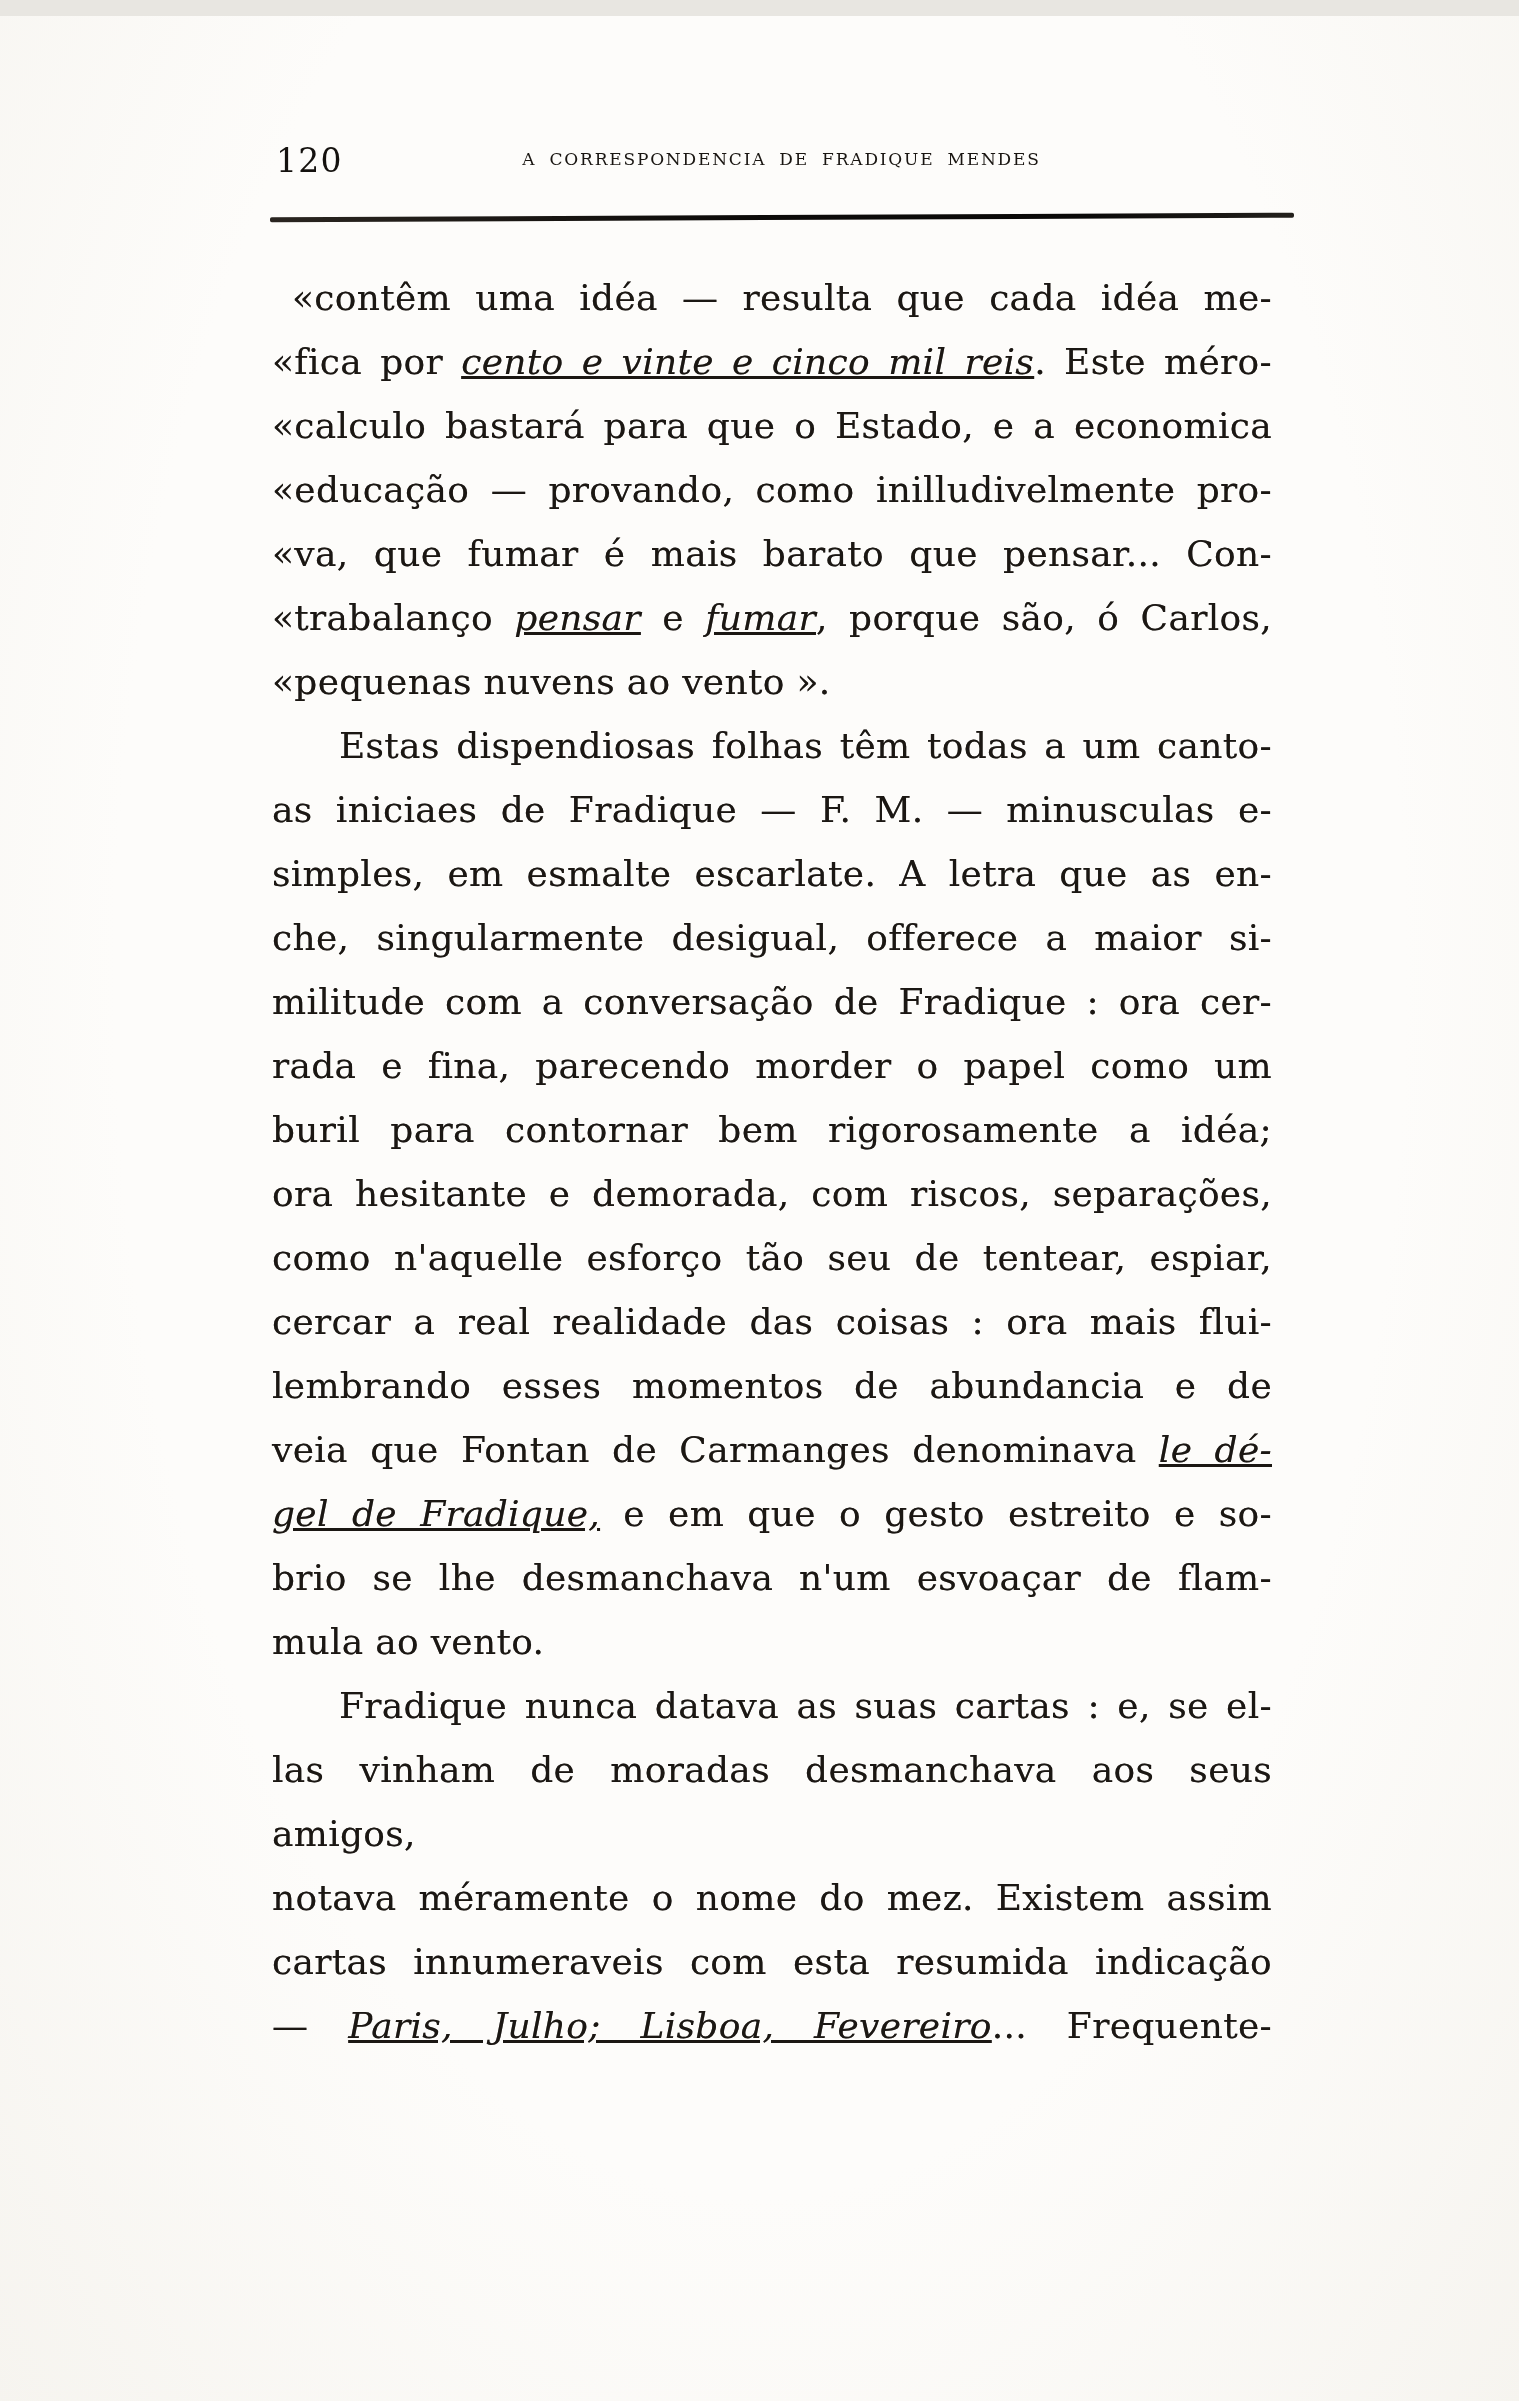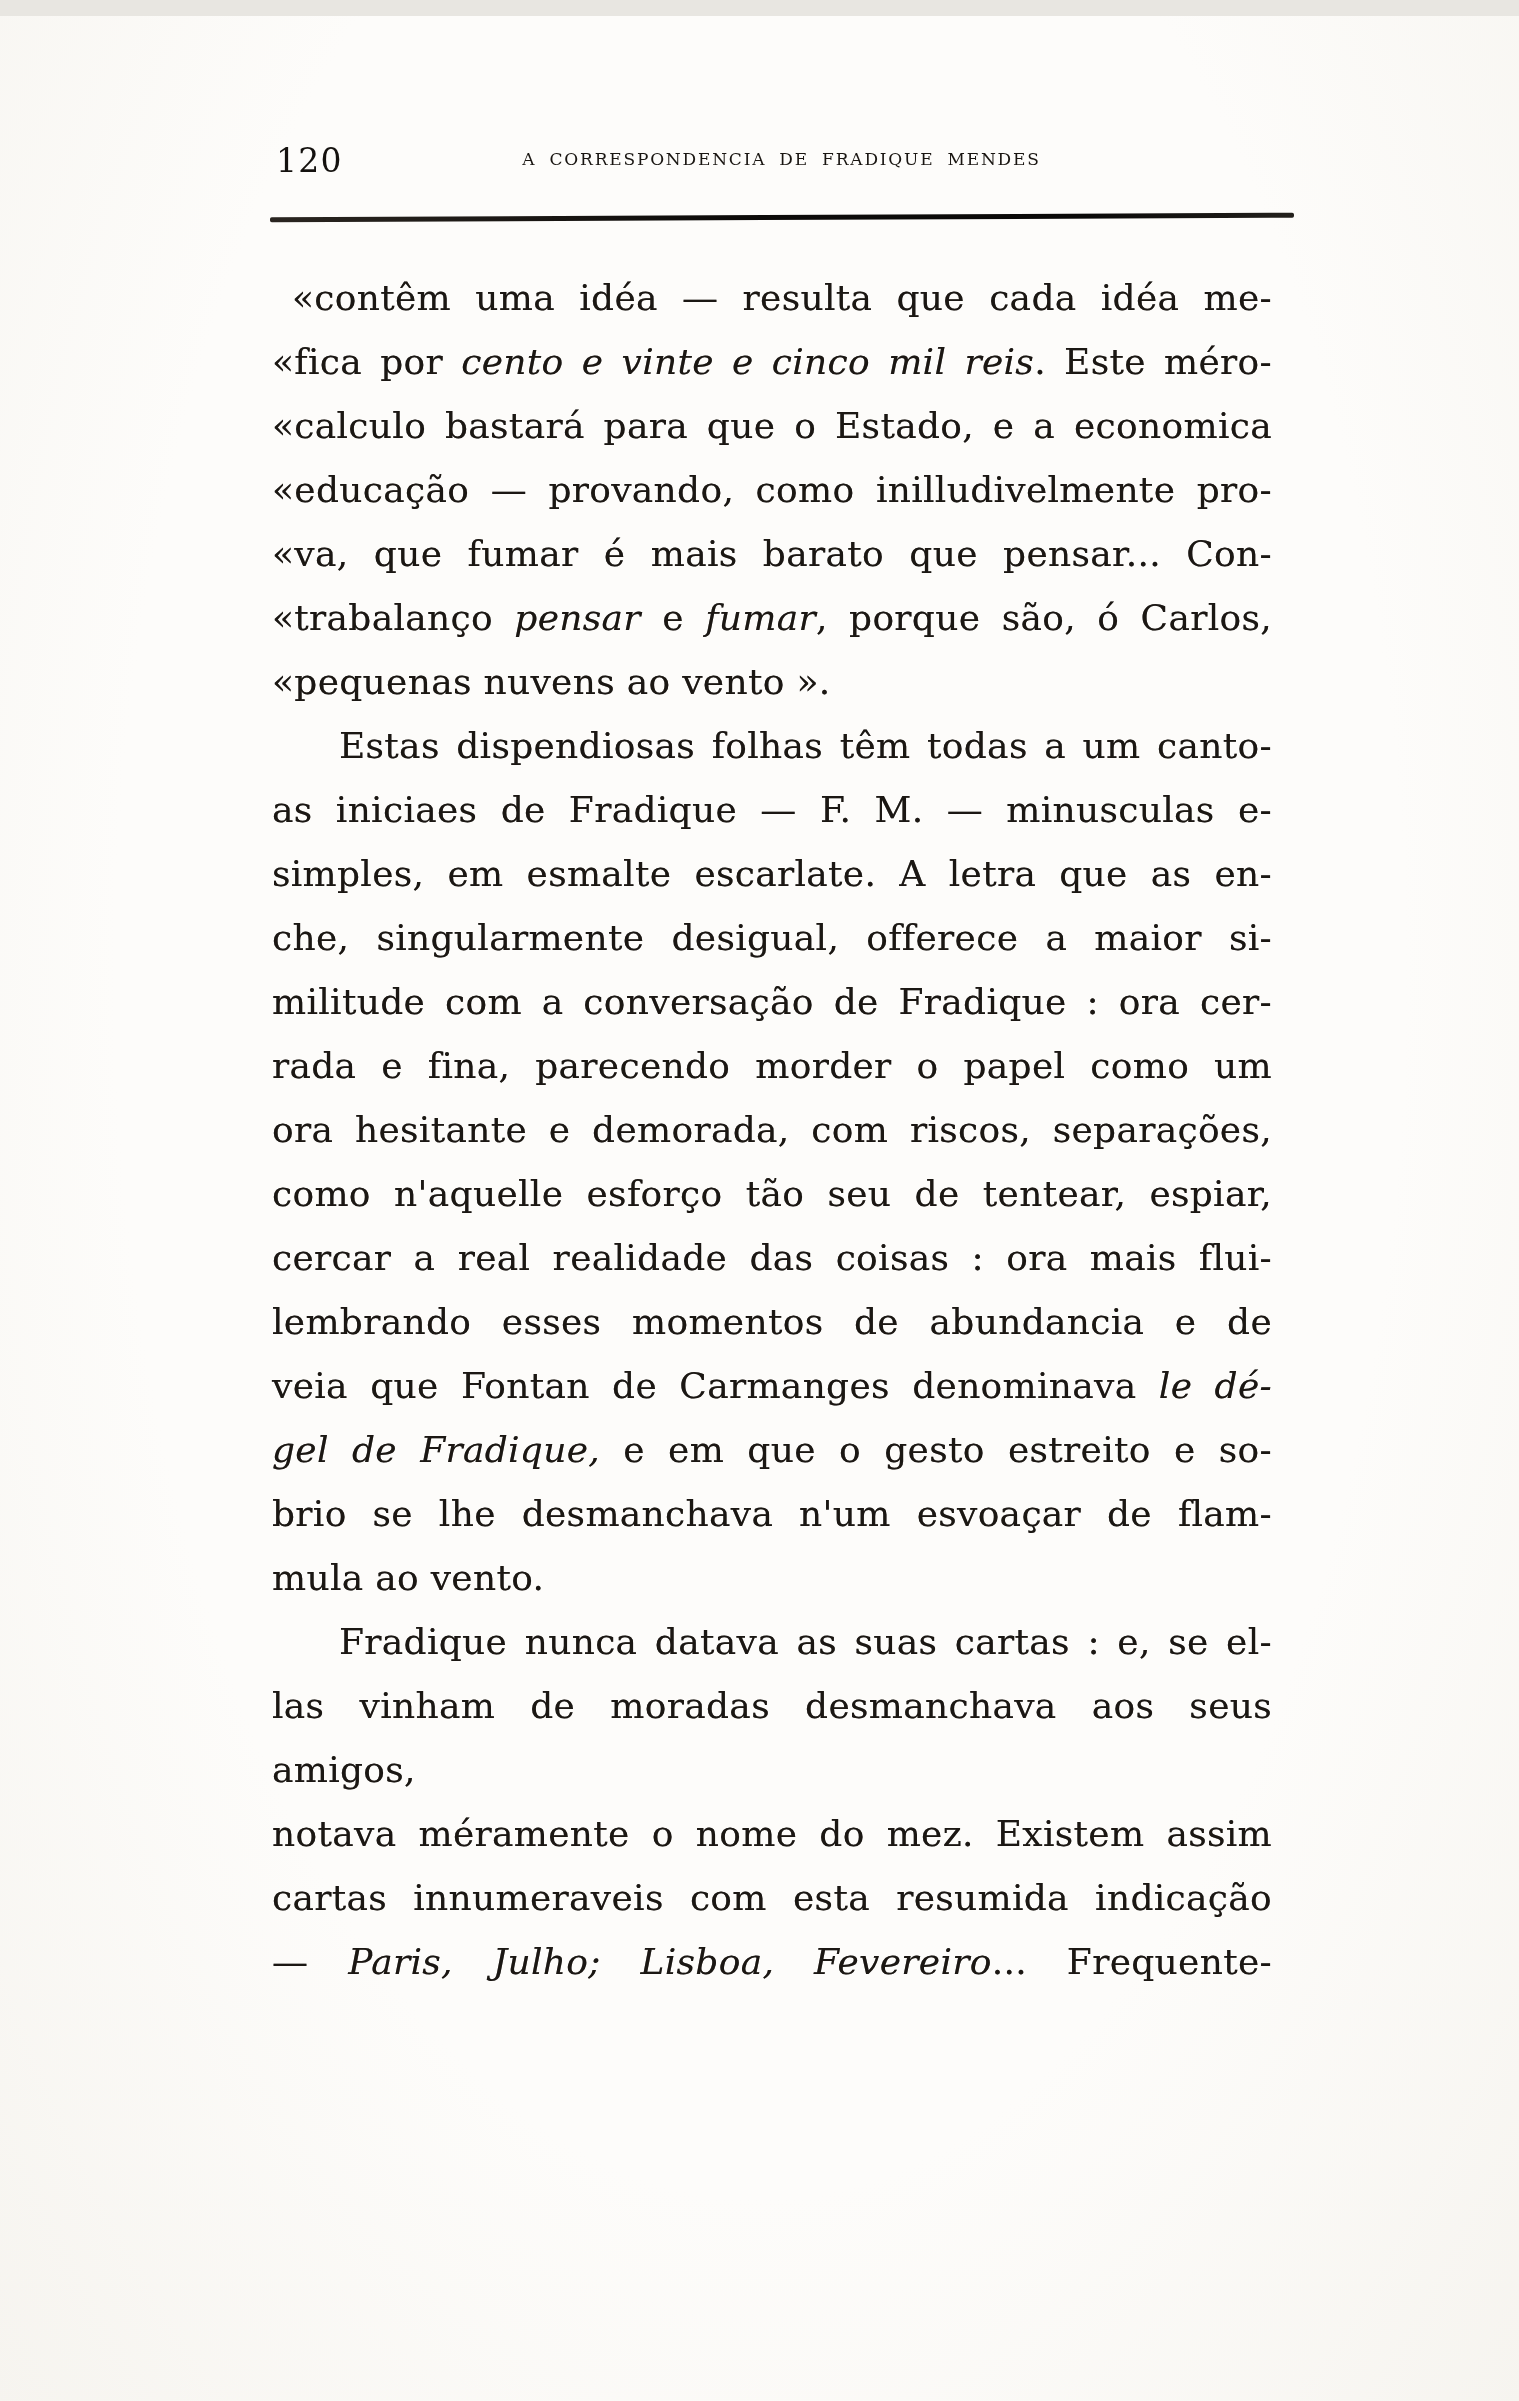--- a/index.html
+++ b/index.html
@@ -67,20 +67,21 @@
     text-align-last: left;
   }
   .line.first {
     text-indent: 20px;
   }
   .line.indent {
     text-indent: 67px;
   }
   .i {
     font-style: italic;
+    text-decoration: underline;
   }
 </style>
 </head>
 <body>
 
 <div class="page">
   <div class="page-number">120</div>
   <div class="running-title">A CORRESPONDENCIA DE FRADIQUE MENDES</div>
   <div class="head-rule"></div>
   <div class="text-block">
@@ -90,20 +91,21 @@
       <div class="line"><span>«educação — provando, como inilludivelmente pro-</span></div>
       <div class="line"><span>«va, que fumar é mais barato que pensar... Con-</span></div>
       <div class="line"><span>«trabalanço </span><span class="i">pensar</span><span> e </span><span class="i">fumar</span><span>, porque são, ó Carlos,</span></div>
       <div class="line end"><span>«pequenas nuvens ao vento ».</span></div>
       <div class="line indent"><span>Estas dispendiosas folhas têm todas a um canto-</span></div>
       <div class="line"><span>as iniciaes de Fradique — F. M. — minusculas e-</span></div>
       <div class="line"><span>simples, em esmalte escarlate. A letra que as en-</span></div>
       <div class="line"><span>che, singularmente desigual, offerece a maior si-</span></div>
       <div class="line"><span>militude com a conversação de Fradique : ora cer-</span></div>
       <div class="line"><span>rada e fina, parecendo morder o papel como um</span></div>
+      <div class="line"><span>buril para contornar bem rigorosamente a idéa;</span></div>
       <div class="line"><span>ora hesitante e demorada, com riscos, separações,</span></div>
       <div class="line"><span>como n'aquelle esforço tão seu de tentear, espiar,</span></div>
       <div class="line"><span>cercar a real realidade das coisas : ora mais flui-</span></div>
       <div class="line"><span>lembrando esses momentos de abundancia e de</span></div>
       <div class="line"><span>veia que Fontan de Carmanges denominava </span><span class="i">le dé-</span></div>
       <div class="line"><span class="i">gel de Fradique,</span><span> e em que o gesto estreito e so-</span></div>
       <div class="line"><span>brio se lhe desmanchava n'um esvoaçar de flam-</span></div>
       <div class="line end"><span>mula ao vento.</span></div>
       <div class="line indent"><span>Fradique nunca datava as suas cartas : e, se el-</span></div>
       <div class="line"><span>las vinham de moradas desmanchava aos seus amigos,</span></div>

